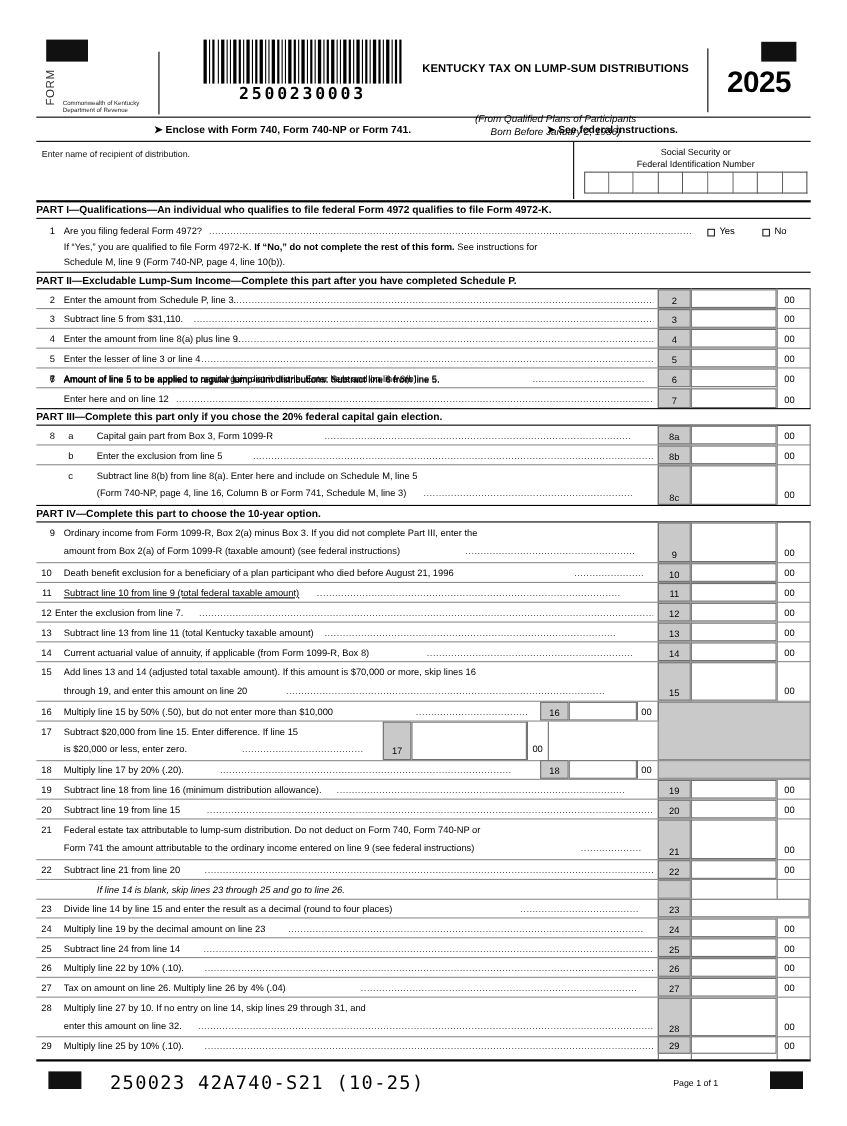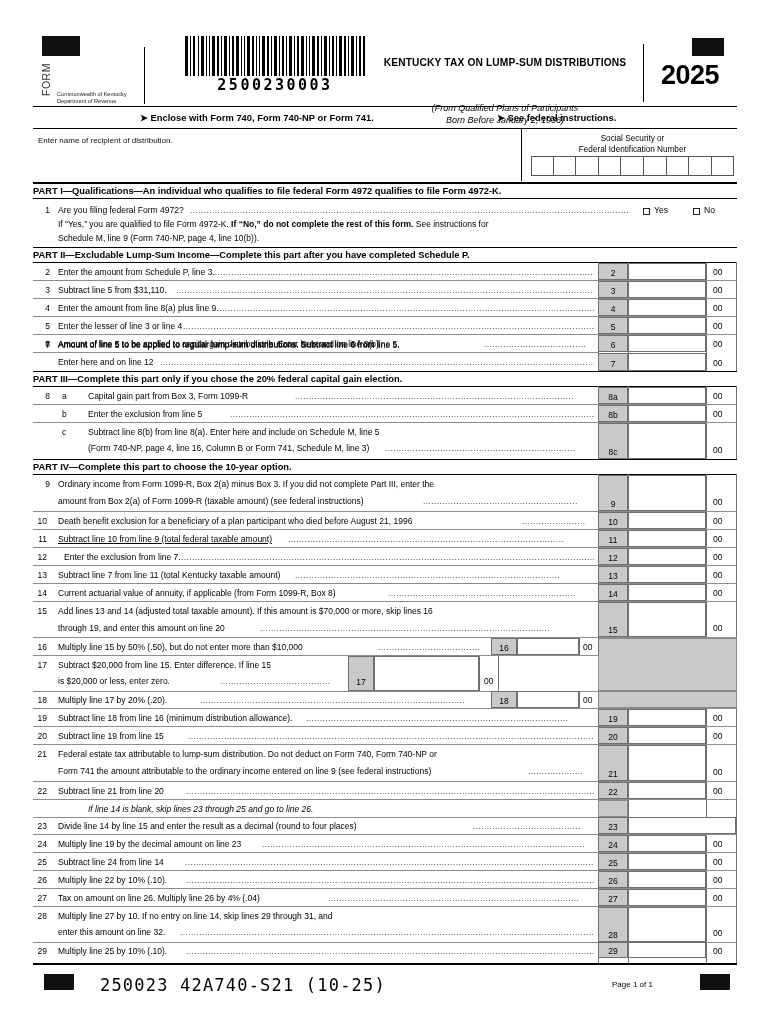--- a/index.html
+++ b/index.html
@@ -391,33 +391,33 @@
     <div class="numbox" style="left:598px;top:530px;width:30px;height:17px;">
         <span>11</span>
       </div>
     <div class="amtbox" style="left:628px;top:530px;width:78px;height:17px;"></div>
     <div class="cents" style="left:713px;top:534px;">00</div>
   </div>
   <div class="hline" style="left:33px;top:547px;width:704px;"></div>
 
   <div>
     <div class="lno" style="left:33px;top:552px;">12</div>
-    <div class="ltx" style="left:64px;top:552px;">Enter the exclusion from line 7.</div>
+    <div class="ltx" style="left:50px;top:552px;">Enter the exclusion from line 7.</div>
     <div class="leader" style="left:181px;top:552px;width:413px;">..............................................................................................................................................................</div>
     <div class="numbox" style="left:598px;top:548px;width:30px;height:17px;">
         <span>12</span>
       </div>
     <div class="amtbox" style="left:628px;top:548px;width:78px;height:17px;"></div>
     <div class="cents" style="left:713px;top:552px;">00</div>
   </div>
   <div class="hline" style="left:33px;top:565px;width:704px;"></div>
 
   <div>
     <div class="lno" style="left:33px;top:570px;">13</div>
-    <div class="ltx" style="left:58px;top:570px;">Subtract line 7 from line 11 (total Kentucky taxable amount)</div>
+    <div class="ltx" style="left:58px;top:570px;">Subtract line 13 from line 11 (total Kentucky taxable amount)</div>
     <div class="leader" style="left:295px;top:570px;width:299px;">................................................................................................</div>
     <div class="numbox" style="left:598px;top:566px;width:30px;height:17px;">
         <span>13</span>
       </div>
     <div class="amtbox" style="left:628px;top:566px;width:78px;height:17px;"></div>
     <div class="cents" style="left:713px;top:570px;">00</div>
   </div>
   <div class="hline" style="left:33px;top:583px;width:704px;"></div>
 
   <div>

